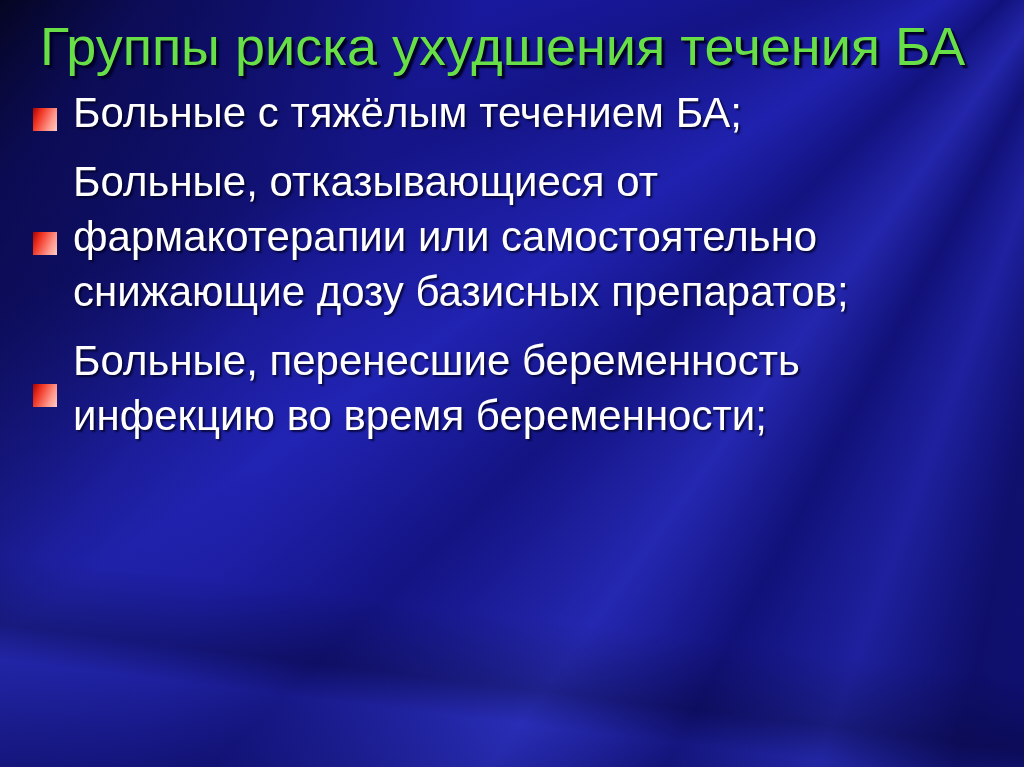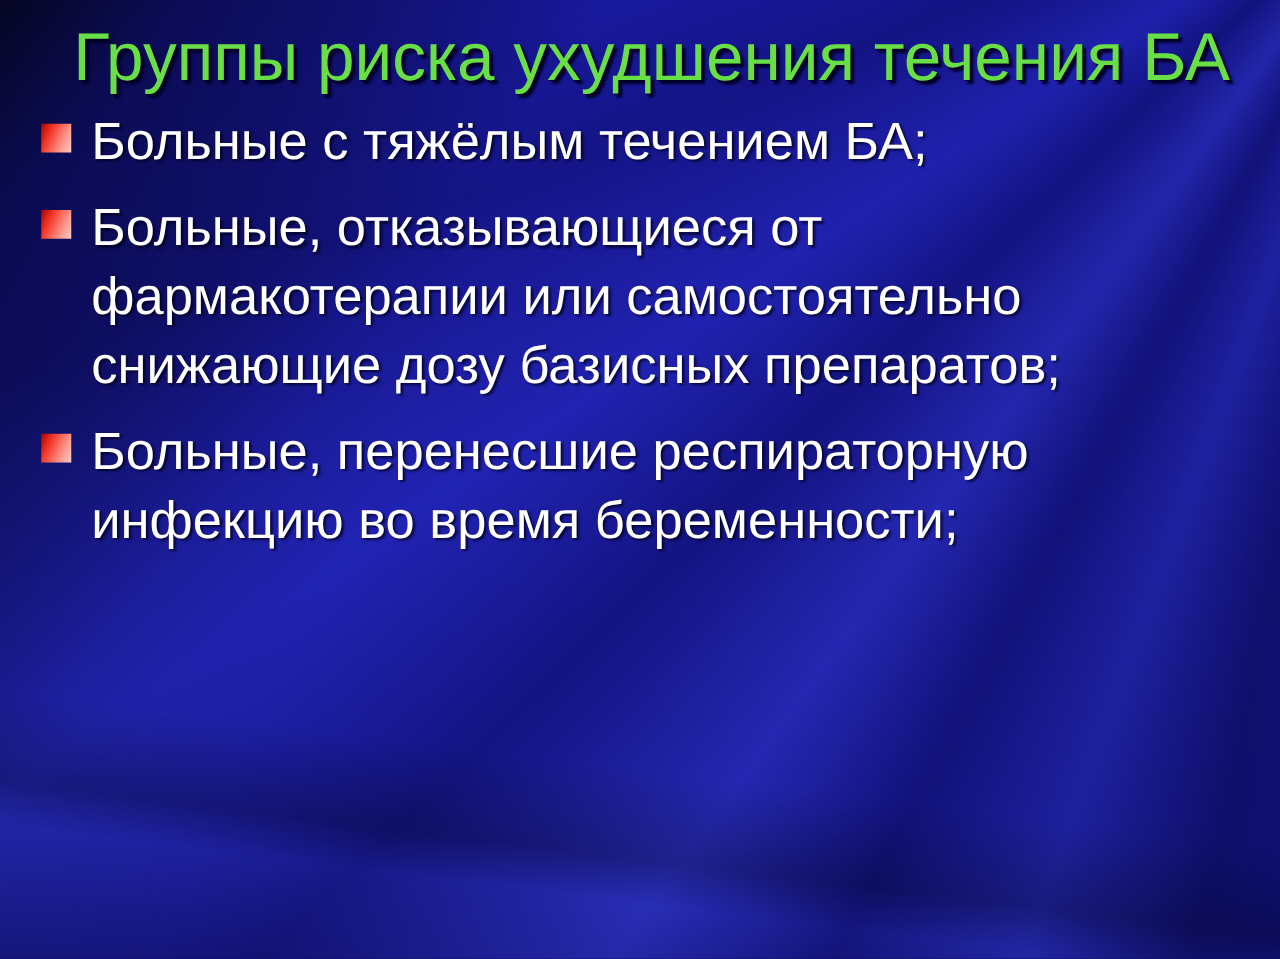--- a/index.html
+++ b/index.html
@@ -35,41 +35,41 @@
       
       linear-gradient(187deg, rgba(0,0,0,0) 76%, rgba(5,5,45,0.38) 84%, rgba(70,90,220,0.10) 88%, rgba(0,0,30,0.25) 100%),
       
       linear-gradient(115deg, #111178 0%, #1b1baa 35%, #1818a2 68%, #10107c 100%);
     background-color: var(--background-color, #1818a2);
   }
 
   .title {
     margin: 0;
     padding: 16px 40px 0 40px;
-    text-align: right;
+    text-align: left;
     font-size: 54px;
     line-height: 60px;
     font-weight: normal;
     color: var(--title-color, #68df46);
     text-shadow: 3px 3px 2px #000028, 1px 1px 0 #000028;
     letter-spacing: 0;
   }
   .title .tline {
     display: block;
   }
 
   .bullets {
     margin-top: 9px;
     padding-left: 33px;
     padding-right: 74px;
   }
 
   .bullet {
     display: flex;
-    align-items: flex-start;
+    align-items: center;
     margin-bottom: 14px;
   }
 
   .marker {
     flex: 0 0 auto;
     width: 24px;
     height: 23px;
     margin-top: 14px;
     margin-right: 16px;
     background: linear-gradient(115deg,
@@ -103,18 +103,18 @@
       <span class="btext">Больные с тяжёлым течением БА;</span>
     </div>
 
     <div class="bullet">
       <span class="marker"></span>
       <span class="btext">Больные, отказывающиеся от фармакотерапии или самостоятельно снижающие дозу базисных препаратов;</span>
     </div>
 
     <div class="bullet">
       <span class="marker"></span>
-      <span class="btext">Больные, перенесшие респираторную инфекцию во время беременности;</span>
+      <span class="btext">Больные, перенесшие беременность инфекцию во время беременности;</span>
     </div>
 
 
   </div>
 </div>
 
 </body></html>

